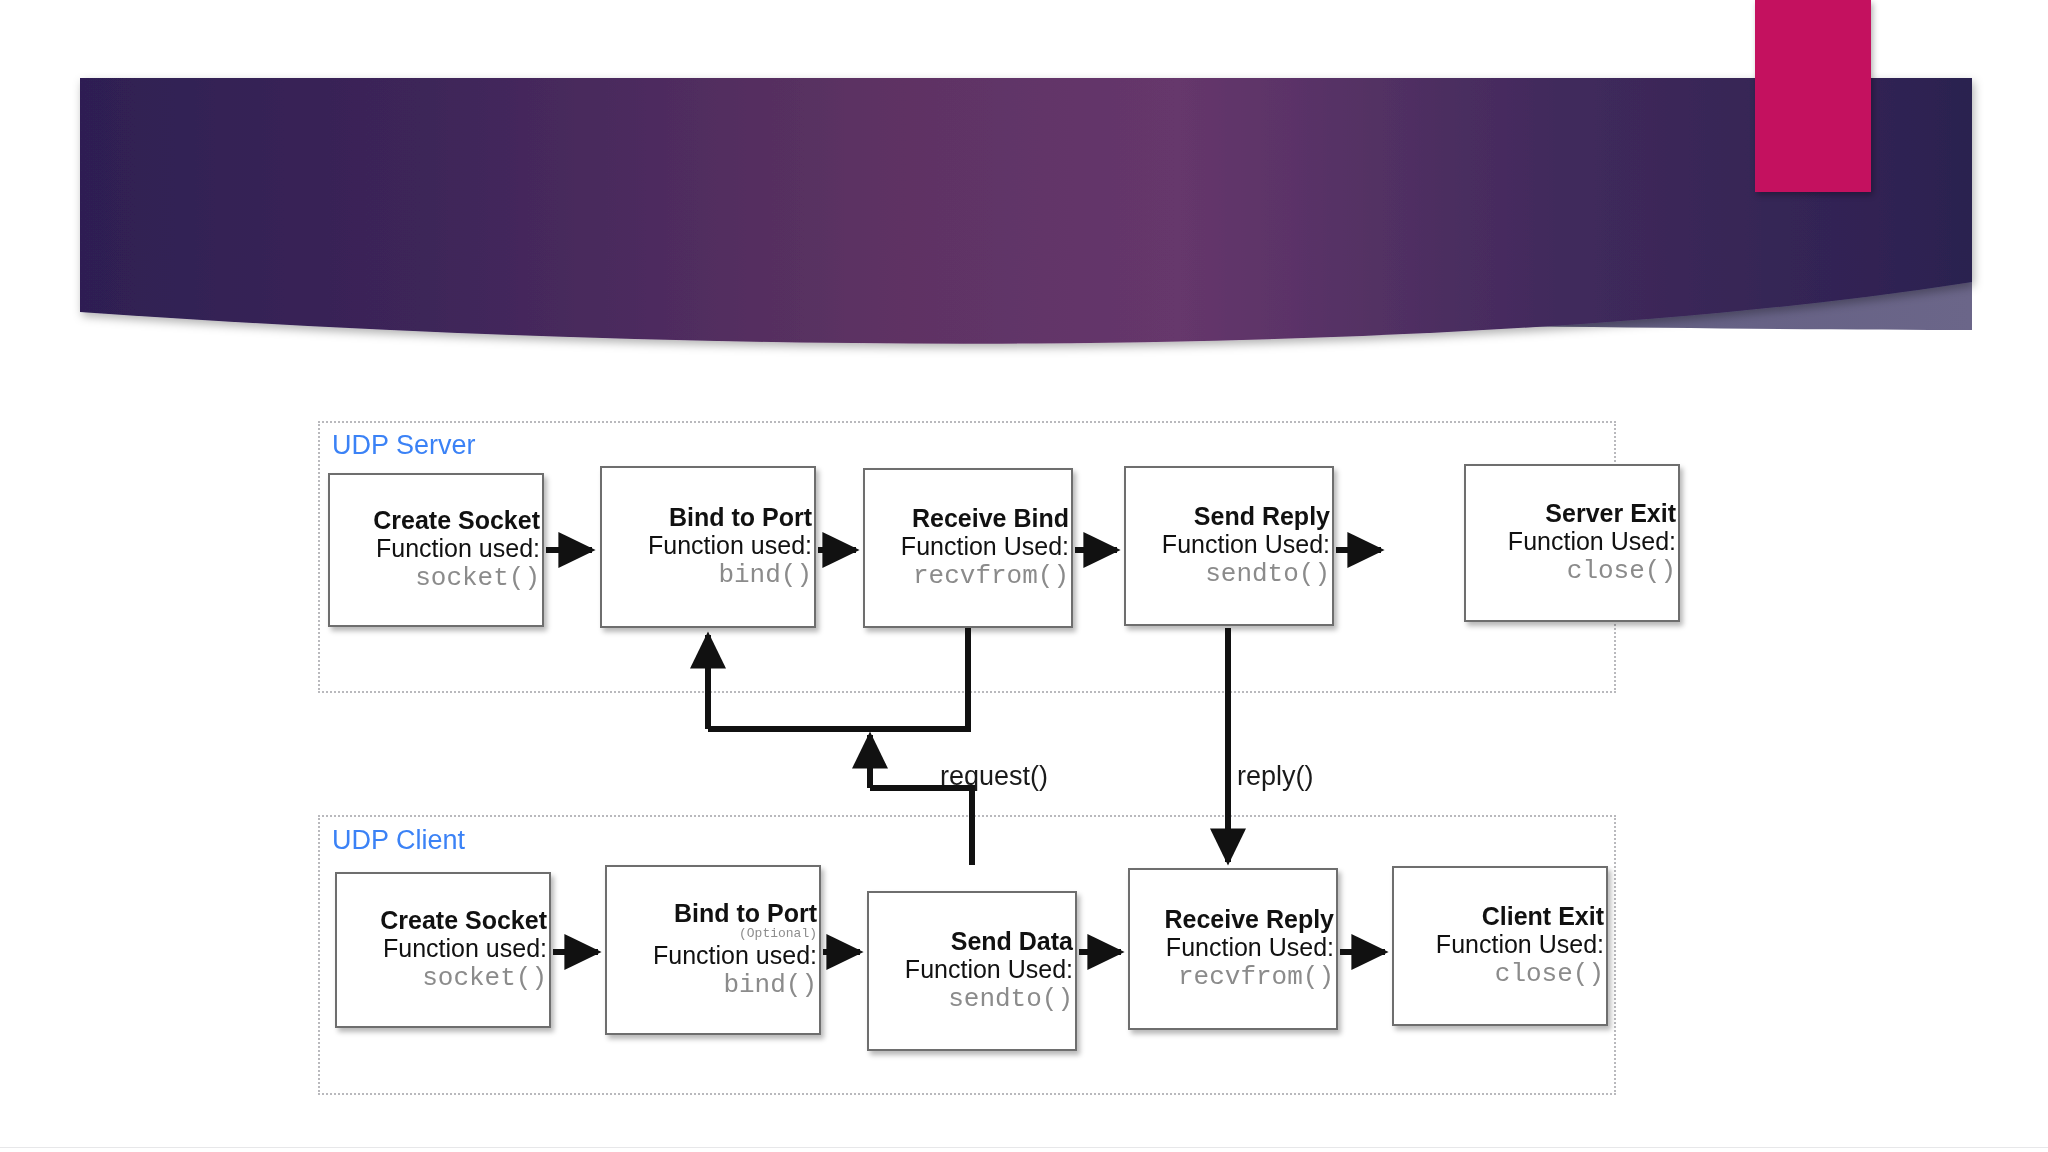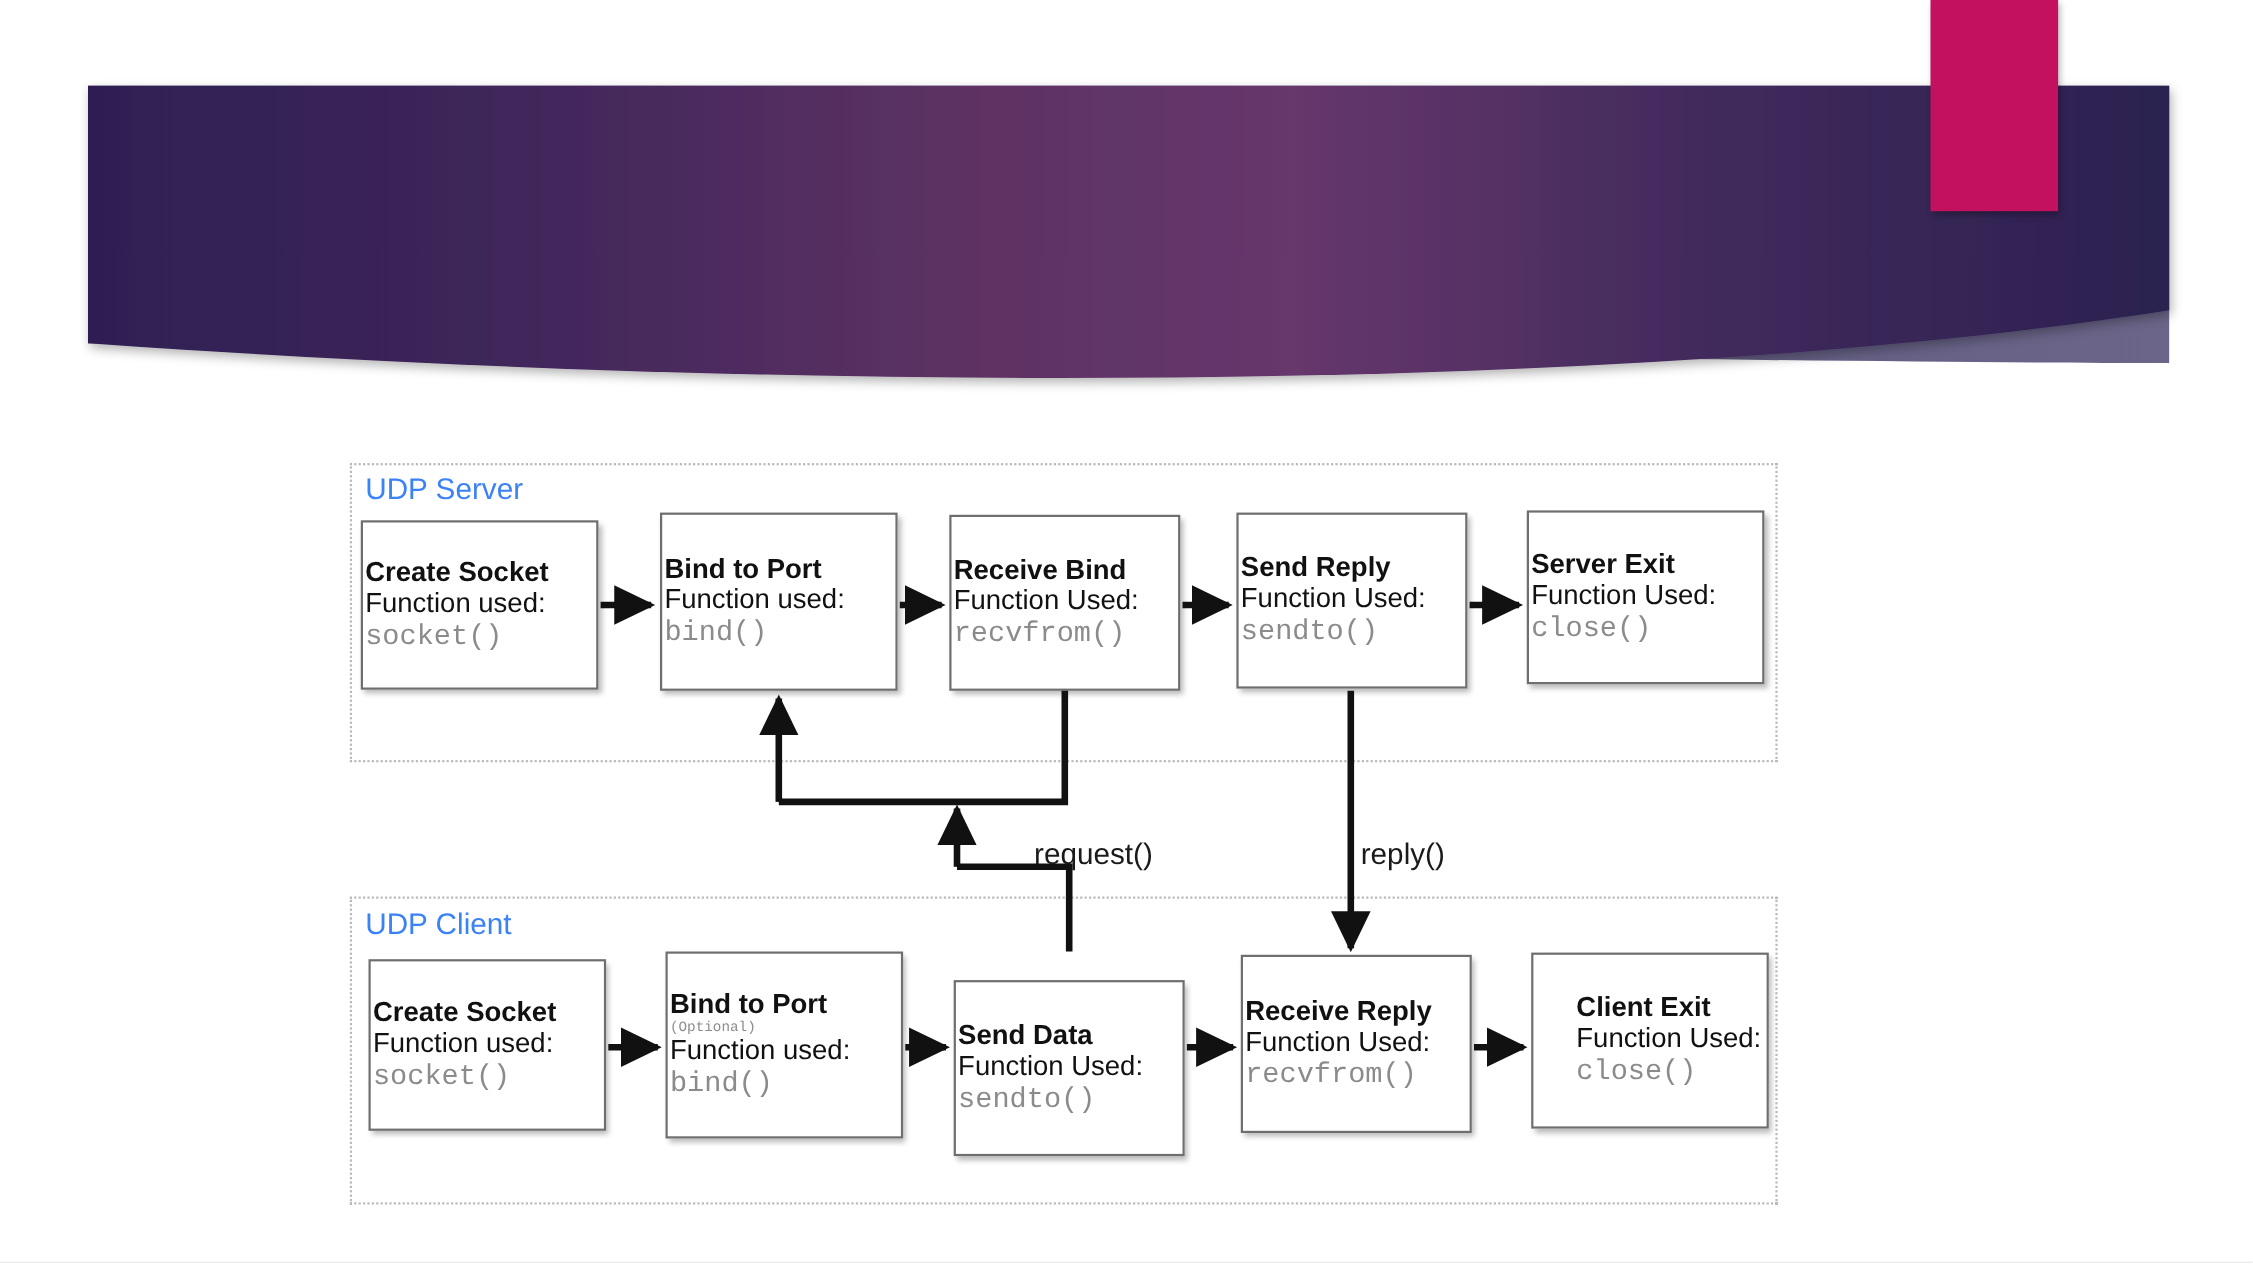--- a/index.html
+++ b/index.html
@@ -94,21 +94,21 @@
   #label-client { left: 332px; top: 825px; }
 
   .node {
     position: absolute;
     box-sizing: border-box;
     background: #ffffff;
     border: 2px solid #6e6e6e;
     box-shadow: 3px 4px 5px rgba(0,0,0,0.28);
     display: flex;
     flex-direction: column;
-    align-items: flex-start;
+    align-items: flex-end;
     justify-content: center;
     padding: 4px 2px;
   }
   .node .n-title {
     font-family: "Liberation Sans", sans-serif;
     font-weight: bold;
     font-size: 25px;
     color: #111111;
     line-height: 1.12;
     white-space: nowrap;
@@ -133,21 +133,21 @@
     color: #8b8b8b;
     line-height: 1.2;
     white-space: nowrap;
   }
 
   
   #n-s1 { left: 328px;  top: 473px; width: 216px; height: 154px; }
   #n-s2 { left: 600px;  top: 466px; width: 216px; height: 162px; }
   #n-s3 { left: 863px;  top: 468px; width: 210px; height: 160px; }
   #n-s4 { left: 1124px; top: 466px; width: 210px; height: 160px; }
-  #n-s5 { left: 1388px; top: 464px; width: 216px; height: 158px; }
+  #n-s5 { left: 1464px; top: 464px; width: 216px; height: 158px; }
 
   
   #n-c1 { left: 335px;  top: 872px; width: 216px; height: 156px; }
   #n-c2 { left: 605px;  top: 865px; width: 216px; height: 170px; }
   #n-c3 { left: 867px;  top: 891px; width: 210px; height: 160px; }
   #n-c4 { left: 1128px; top: 868px; width: 210px; height: 162px; }
   #n-c5 { left: 1392px; top: 866px; width: 216px; height: 160px; padding-left: 39px; }
 
   .edge-label {
     position: absolute;

